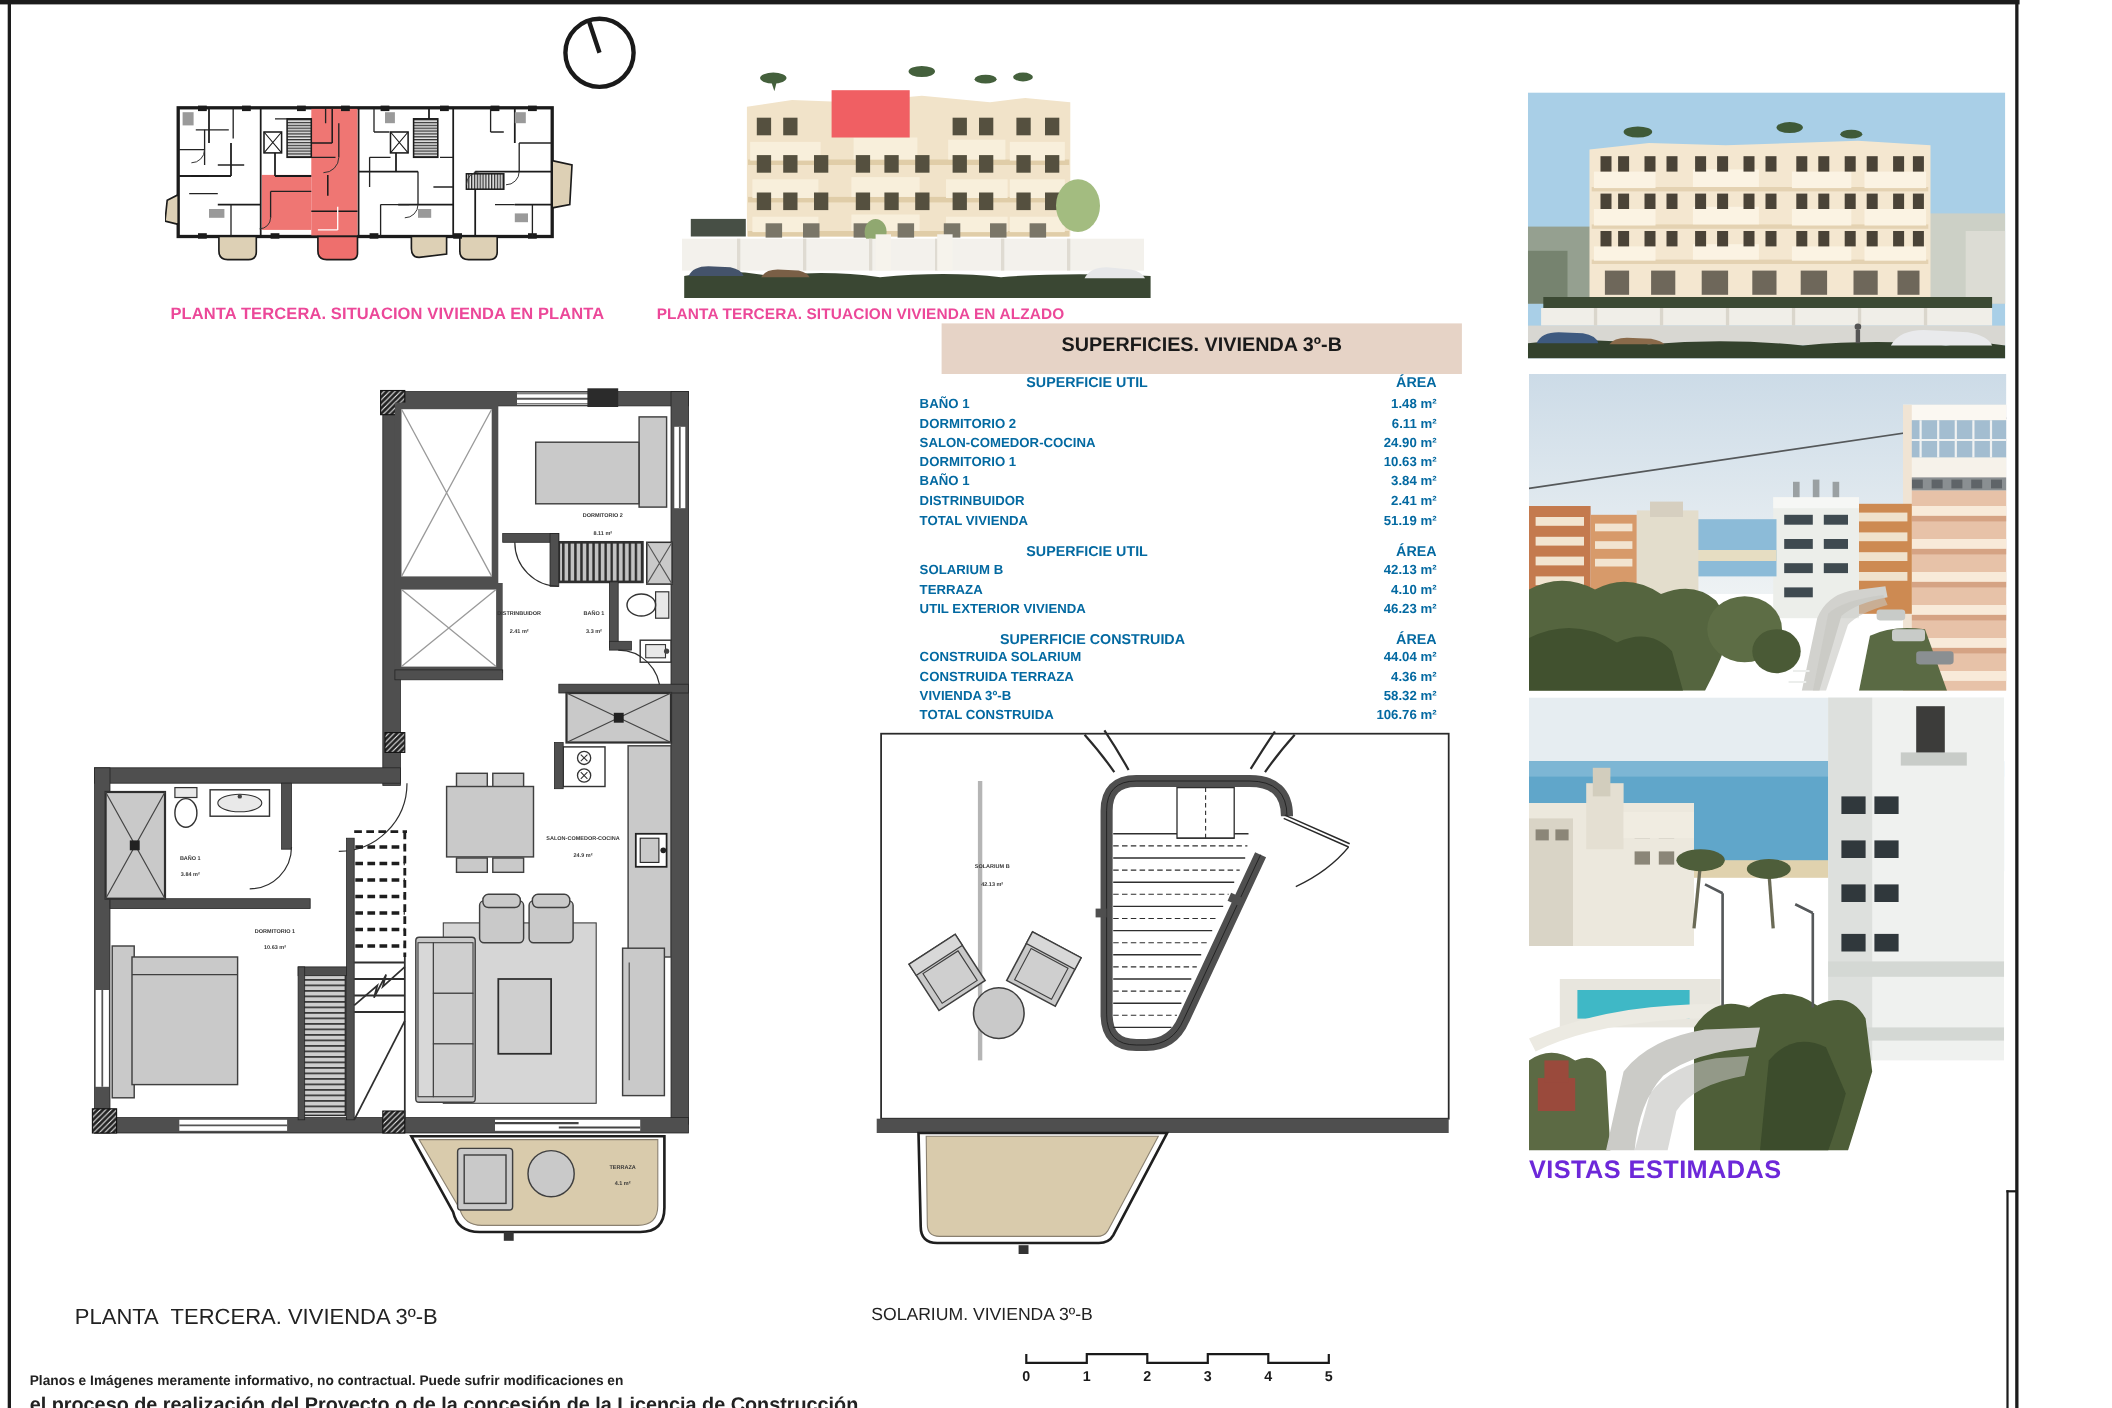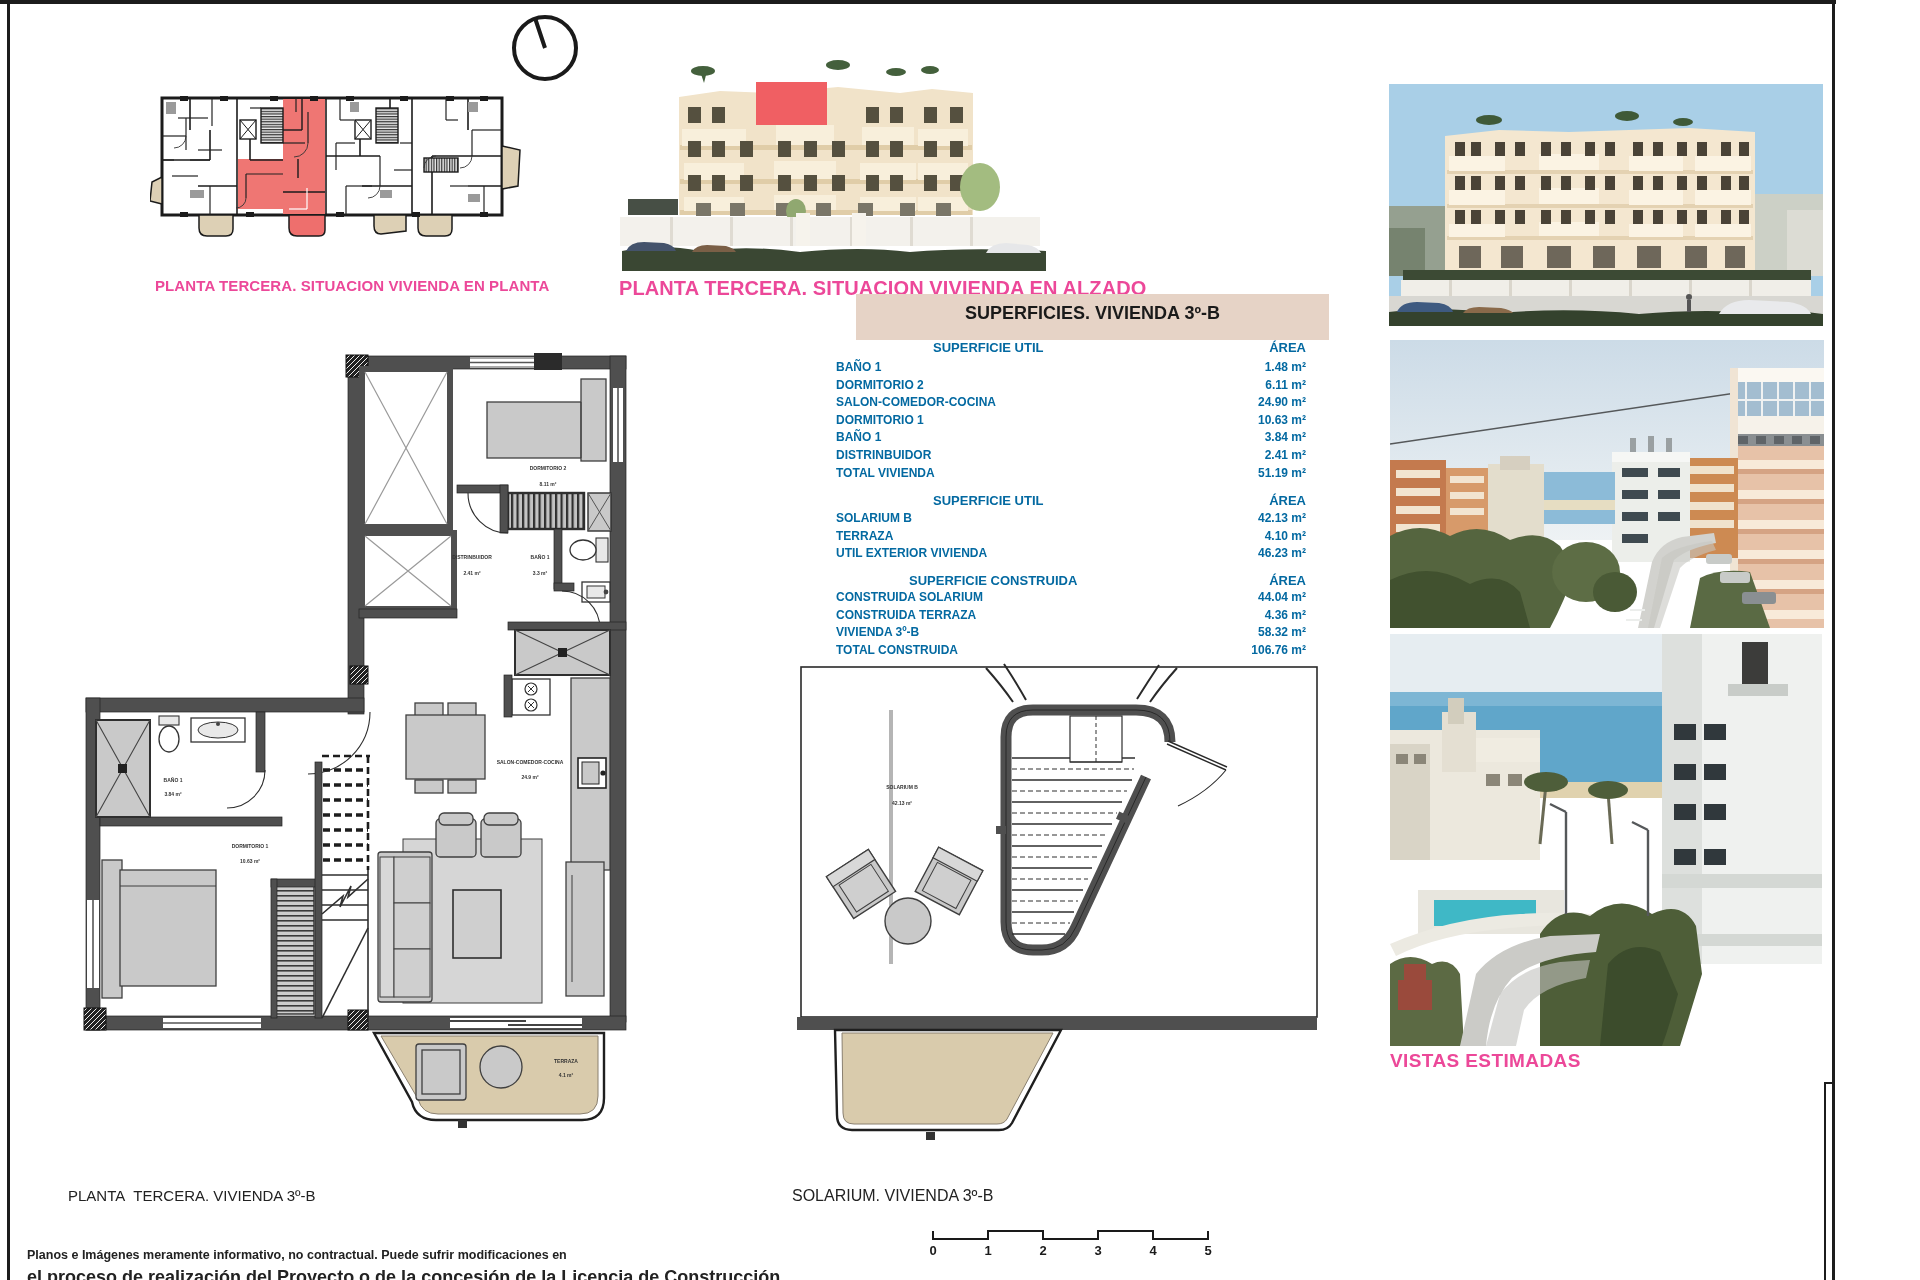--- a/index.html
+++ b/index.html
@@ -259,21 +259,21 @@
 
 <path d="M22 206 Q60 198 100 206 Q150 200 200 207 Q260 201 310 207 Q370 202 446 206 L446 226 L22 226 Z" fill="#3a4733"></path>
 
 <path d="M26 206 Q30 197 44 197 L64 198 Q74 200 76 206 Z" fill="#44536b"></path>
     <path d="M92 207 Q96 200 107 200 L126 201 Q134 203 136 207 Z" fill="#7a5f46"></path>
     <path d="M386 208 Q391 198 406 198 L428 200 Q438 202 441 208 Z" fill="#e6e7e9"></path>
 </svg>
 
 <div class="abs cap" style="left:155px;top:277px;font-size:15px;">PLANTA TERCERA. SITUACION VIVIENDA EN PLANTA</div>
 
-<div class="abs cap" style="left:619px;top:277px;font-size:20px;">PLANTA TERCERA. SITUACION VIVIENDA EN ALZADO</div>
+<div class="abs cap" style="left:597px;top:277px;font-size:14px;">PLANTA TERCERA. SITUACION VIVIENDA EN ALZADO</div>
 
 <svg class="abs" style="left:60px;top:330px" width="620" height="820" viewBox="0 0 620 820">
 <defs>
 <pattern id="hatchV" width="5.5" height="8" patternUnits="userSpaceOnUse">
         <rect width="5.5" height="8" fill="#c2c2c2"></rect>
         <rect width="2.2" height="8" fill="#2e2e2e"></rect>
       </pattern>
 <pattern id="hatchH" width="8" height="5" patternUnits="userSpaceOnUse">
         <rect width="8" height="5" fill="#cdcdcd"></rect>
         <rect width="8" height="1.6" fill="#3a3a3a"></rect>
@@ -649,21 +649,21 @@
 
 <rect x="17" y="377" width="520" height="13" fill="#4f4f4f"></rect>
 
 <g>
 <path d="M55 390 L281 390 L232 483 Q228 490 219 490 L72 490 Q57 490 57 475 Z" fill="#ffffff" stroke="#1f1f1f" stroke-width="2.4"></path>
 <path d="M62 393 L273 393 L227 479 Q224 484 217 484 L74 484 Q63 484 63 473 Z" fill="#d9cbac" stroke="#8a8070" stroke-width="1"></path>
 <rect x="146" y="492" width="9" height="9" fill="#333"></rect>
 </g>
 </svg>
 
-<div class="abs" style="left:1390px;top:1050px;font-size:19px;letter-spacing:0.4px;font-weight:bold;color:#ec4899;">VISTAS ESTIMADAS</div>
+<div class="abs" style="left:1390px;top:1050px;font-size:23px;letter-spacing:0.4px;font-weight:bold;color:#6d28d9;">VISTAS ESTIMADAS</div>
 
 <svg class="abs" style="left:1389px;top:84px" width="434" height="242" viewBox="0 0 434 242">
 
 <rect x="0" y="0" width="434" height="242" fill="#a9cfe7"></rect>
 
 <rect x="0" y="122" width="58" height="70" fill="#95a090"></rect>
     <rect x="0" y="144" width="36" height="48" fill="#76836f"></rect>
 
 <rect x="362" y="110" width="72" height="82" fill="#ccd0c6"></rect>
     <rect x="398" y="126" width="36" height="66" fill="#dcdcd4"></rect>
@@ -972,21 +972,21 @@
 
 <path d="M70 412 L86 340 Q110 310 160 302 L210 300 L206 318 Q150 322 122 344 Q100 368 96 412 Z" fill="#cbcbc7"></path>
 <path d="M96 412 L110 360 Q130 334 170 328 L200 326 L196 344 Q150 352 134 376 L126 412 Z" fill="#c2c2be" opacity="0.6"></path>
 
 <g stroke="#55585a" stroke-width="2.4" fill="none">
 <path d="M176 178 L176 280 M176 178 L160 170"></path>
 <path d="M258 196 L258 282 M258 196 L242 188"></path>
 </g>
 </svg>
 
-<div class="abs" style="left:68px;top:1187px;font-size:15px;color:#222;">PLANTA&nbsp; TERCERA. VIVIENDA 3º-B</div>
+<div class="abs" style="left:68px;top:1187px;font-size:20px;color:#222;">PLANTA&nbsp; TERCERA. VIVIENDA 3º-B</div>
 
 <div class="abs" style="left:792px;top:1187px;font-size:16px;color:#222;">SOLARIUM. VIVIENDA 3º-B</div>
 
 <div class="abs" style="left:27px;top:1248px;font-size:12.5px;font-weight:bold;color:#222;">Planos e Imágenes meramente informativo, no contractual. Puede sufrir modificaciones en</div>
 
 <div class="abs" style="left:27px;top:1267px;font-size:18px;font-weight:bold;color:#222;">el proceso de realización del Proyecto o de la concesión de la Licencia de Construcción.</div>
 
 <svg class="abs" style="left:925px;top:1225px" width="290" height="40" viewBox="0 0 290 40">
 <path d="M8 6 L8 14 L63 14 L63 6 L118 6 L118 14 L173 14 L173 6 L228 6 L228 14 L283 14 L283 6" fill="none" stroke="#1a1a1a" stroke-width="2"></path>
 <g font-size="13" font-weight="bold" fill="#1a1a1a" text-anchor="middle">

